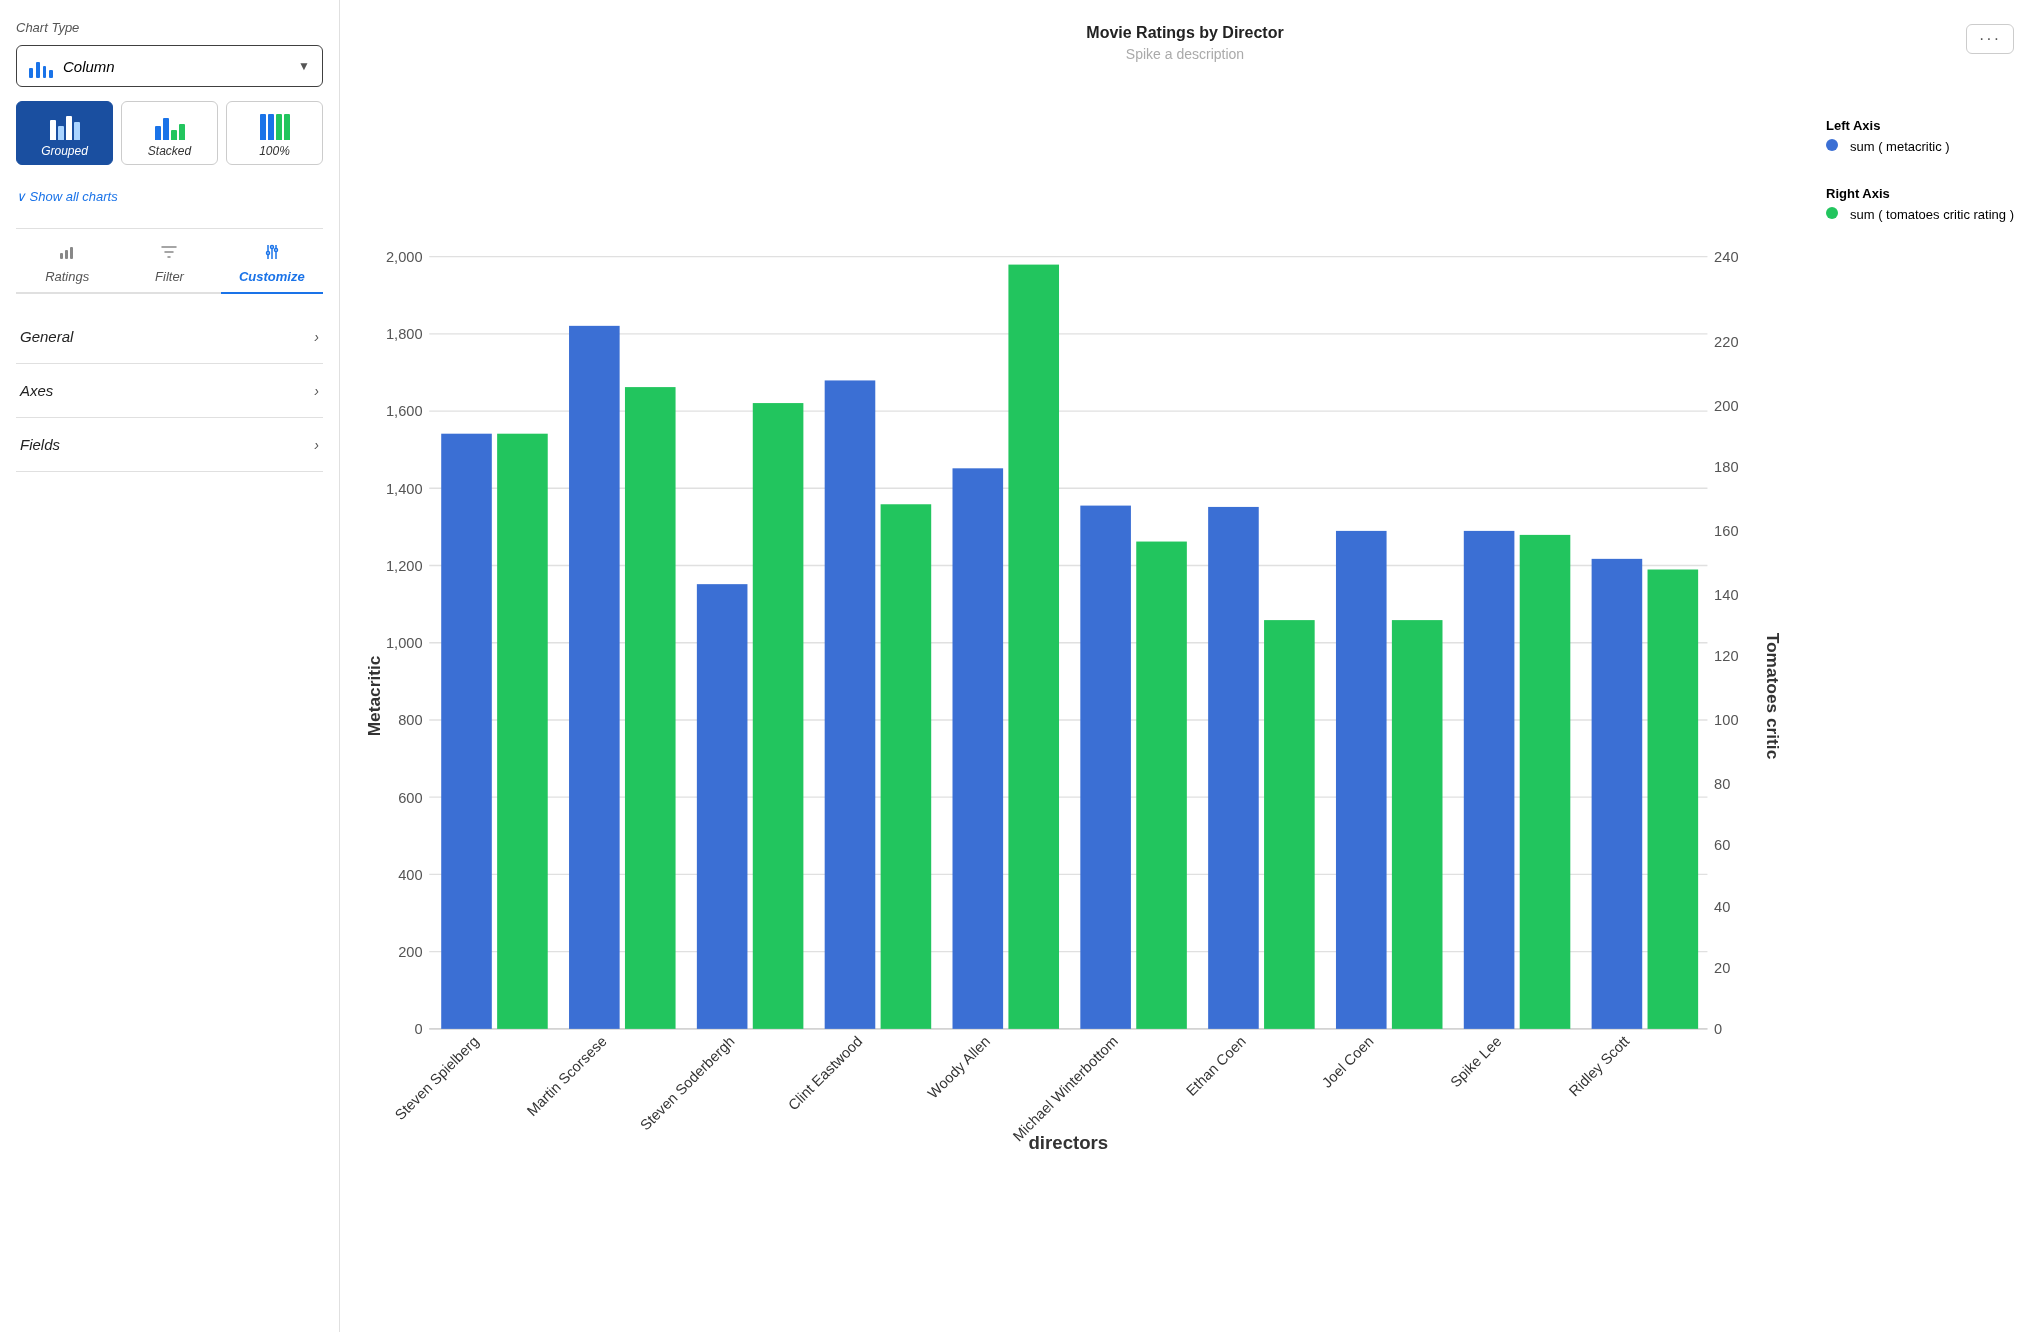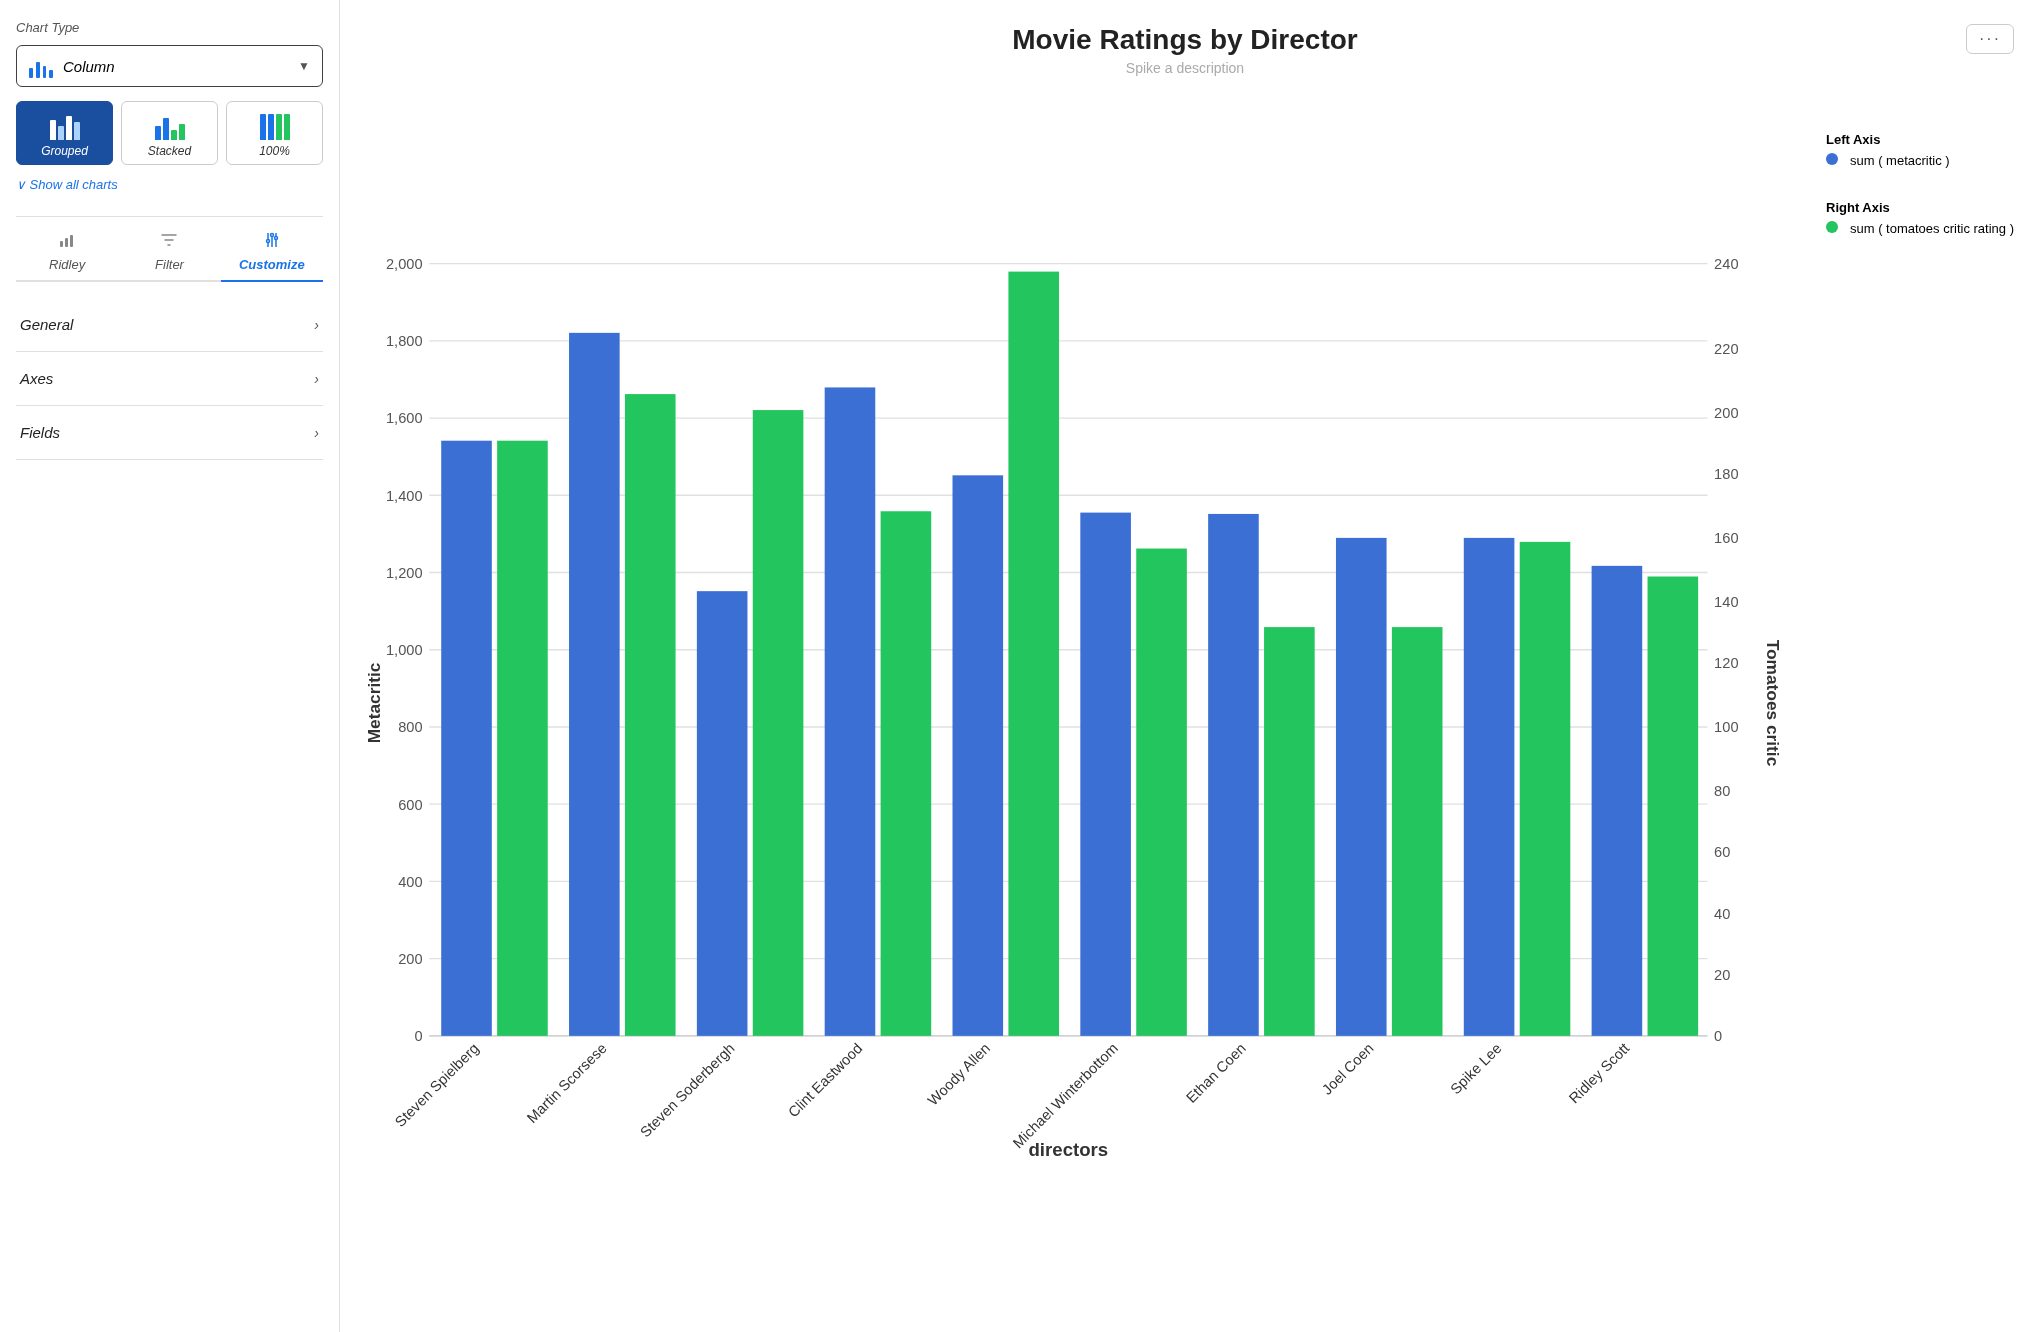--- a/index.html
+++ b/index.html
@@ -45,21 +45,21 @@
       display: inline-block;
       background: #1a73e8;
       border-radius: 1px;
     }
     .chart-type-label { flex: 1; font-size: 15px; font-weight: 500; }
     .chart-type-arrow { font-size: 12px; color: #555; }
 
     .chart-variants {
       display: flex;
       gap: 8px;
-      margin-bottom: 12px;
+      margin-bottom: 24px;
     }
     .chart-variant {
       flex: 1;
       border: 1px solid #ccc;
       border-radius: 6px;
       padding: 10px 6px 6px;
       cursor: pointer;
       display: flex;
       flex-direction: column;
       align-items: center;
@@ -148,21 +148,21 @@
       padding: 24px 28px 16px 16px;
       background: #fff;
       overflow: auto;
     }
 
     .chart-header {
       text-align: center;
       margin-bottom: 4px;
       position: relative;
     }
-    .chart-title { font-size: 28px; font-weight: 700; color: #222; }
+    .chart-title { font-size: 16px; font-weight: 700; color: #222; }
     .chart-subtitle { font-size: 14px; color: #aaa; margin-top: 4px; }
     .more-btn {
       position: absolute;
       right: 0;
       top: 0;
       border: 1px solid #ccc;
       border-radius: 6px;
       padding: 5px 12px;
       cursor: pointer;
       font-size: 16px;
@@ -256,21 +256,21 @@
 
   <div class="tab-row">
     <div class="tab-item">
       <span class="tab-icon">
         <svg width="18" height="18" viewBox="0 0 18 18" fill="none">
           <rect x="2" y="10" width="3" height="6" fill="#888" rx="1"></rect>
           <rect x="7" y="7" width="3" height="9" fill="#888" rx="1"></rect>
           <rect x="12" y="4" width="3" height="12" fill="#888" rx="1"></rect>
         </svg>
       </span>
-      <span>Ridley</span>
+      <span>Ratings</span>
     </div>
     <div class="tab-item">
       <span class="tab-icon">
         <svg width="18" height="18" viewBox="0 0 18 18" fill="none">
           <path d="M2 4h14M5 9h8M8 14h2" stroke="#888" stroke-width="1.5" stroke-linecap="round"></path>
         </svg>
       </span>
       <span>Filter</span>
     </div>
     <div class="tab-item active">

